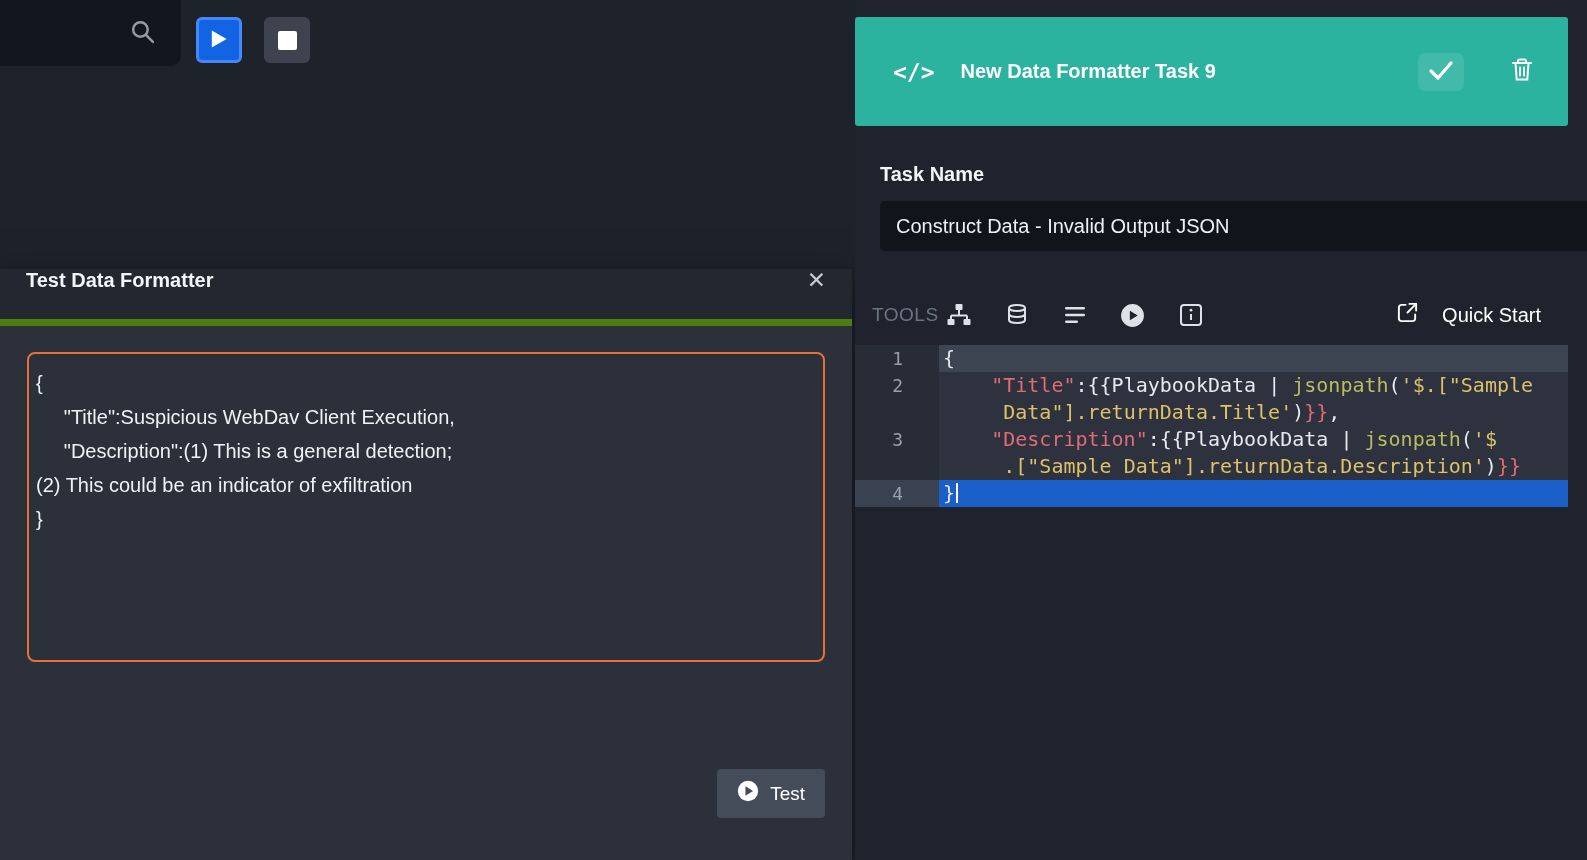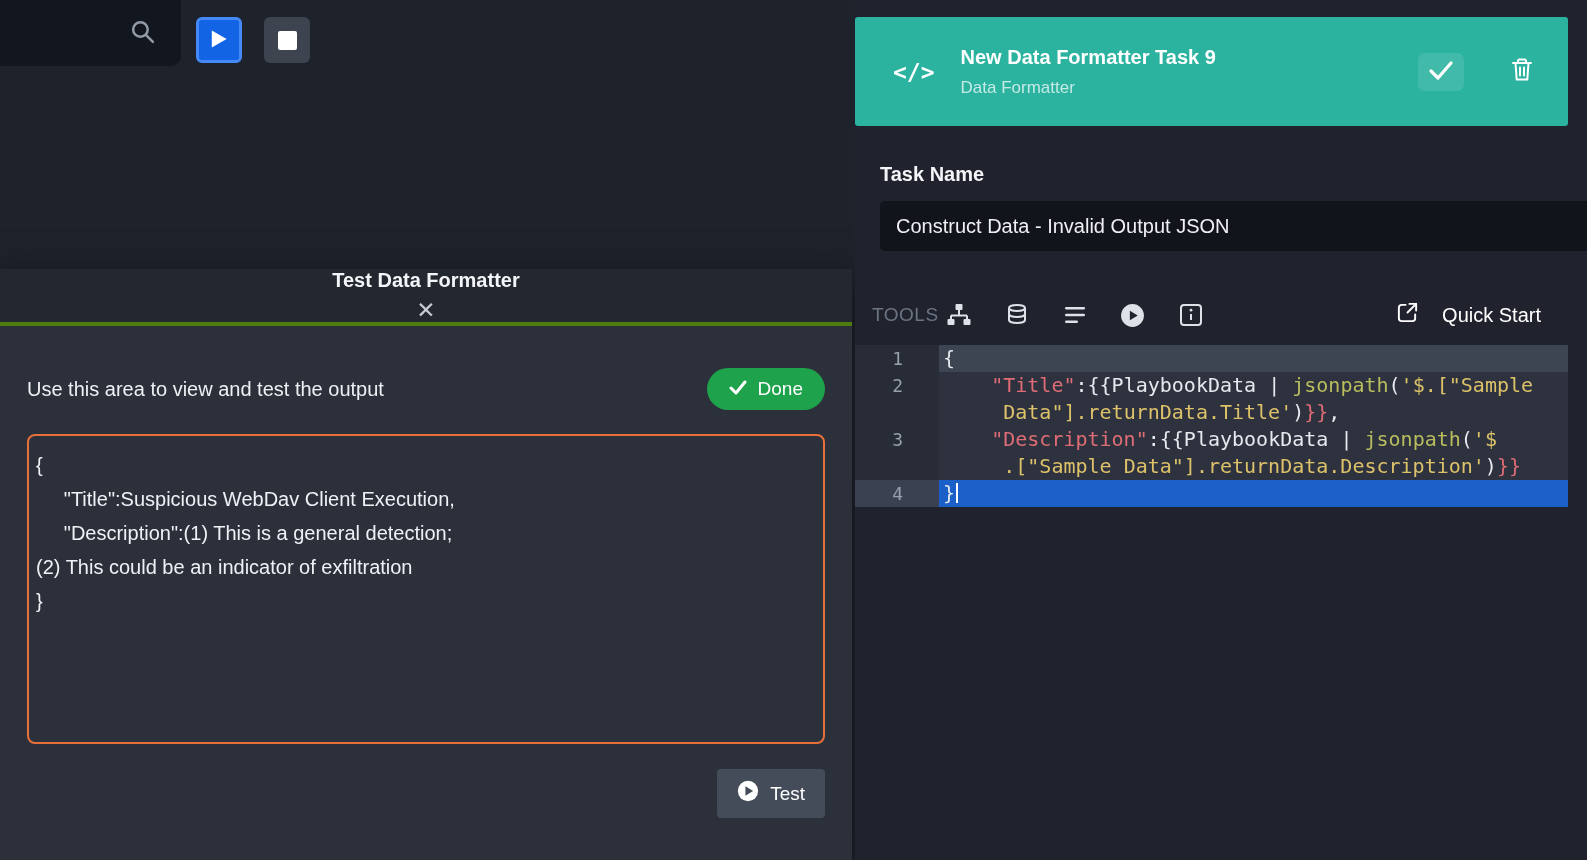--- a/index.html
+++ b/index.html
@@ -9,21 +9,21 @@
 
   
   .canvas-toolbar{position:absolute;left:0;top:0;width:181px;height:66px;background:var(--topbar-bg,#12161e);border-radius:0 0 10px 0;display:flex;align-items:center;justify-content:flex-end;padding-right:25px;box-sizing:border-box;}
   .btn-run{position:absolute;left:196px;top:17px;width:46px;height:46px;background:var(--blue-btn,#1264e4);border:3px solid var(--blue-btn-border,#4489f5);border-radius:6px;display:flex;align-items:center;justify-content:center;box-sizing:border-box;}
   .btn-stop{position:absolute;left:264px;top:17px;width:46px;height:46px;background:#3d4450;border-radius:6px;display:flex;align-items:center;justify-content:center;}
   .stop-square{width:19px;height:19px;background:#fff;border-radius:2px;}
   .partial-node{position:absolute;left:97px;top:851px;width:137px;height:9px;background:#10141b;border-radius:5px 5px 0 0;}
 
   
   .test-panel{position:absolute;left:0;top:269px;width:852px;height:591px;background:var(--panel-bg,#2c303a);box-shadow:0 10px 34px rgba(0,0,0,.5);}
-  .tp-header{height:57px;background:var(--panel-header-bg,#23272f);border-bottom:4px solid #4d7c0f;display:flex;align-items:center;justify-content:space-between;padding:0 26px;box-sizing:border-box;flex-direction:column;}
+  .tp-header{height:57px;background:var(--panel-header-bg,#23272f);border-bottom:7px solid #4d7c0f;display:flex;align-items:flex-start;justify-content:space-between;padding:0 26px;box-sizing:border-box;}
   .tp-title{font-size:20px;font-weight:bold;color:#f3f5f8;}
   .tp-close{font-size:23px;color:#c7cbd3;line-height:1;}
   .tp-body{padding:26px 27px 0;box-sizing:border-box;}
   .tp-row{display:flex;align-items:center;justify-content:space-between;margin:16px 0 24px;}
   .tp-instruction{font-size:20px;color:#eef0f4;}
   .btn-done{display:flex;align-items:center;gap:11px;background:var(--green,#1ea24b);color:#fff;font-size:19px;padding:10px 22px;border-radius:24px;}
   .output-area{height:310px;border:2px solid var(--orange,#e7703a);border-radius:8px;color:#eef1f5;font-size:20px;line-height:34px;white-space:pre-wrap;padding:12px 14px 12px 7px;box-sizing:border-box;overflow:hidden;}
   .btn-test{position:absolute;right:27px;bottom:42px;display:flex;align-items:center;gap:11px;background:#454c59;color:#fff;font-size:19px;padding:11px 20px;border-radius:4px;}
 
   
@@ -83,31 +83,20 @@
     <span class="stop-square"></span>
   </button>
   <div class="partial-node"></div>
 
   <section class="test-panel">
     <div class="tp-header">
       <span class="tp-title">Test Data Formatter</span>
       <button class="tp-close">✕</button>
     </div>
     <div class="tp-body">
-      <div class="tp-row">
-        <span class="tp-instruction">Use this area to view and test the output</span>
-        <button class="btn-done">
-          <span>
-            <svg width="18" height="16" viewBox="0 0 18 16" fill="none" stroke="#ffffff" stroke-width="3" stroke-linecap="round" stroke-linejoin="round">
-                <path d="M2 9l5 5L16 3"></path>
-              </svg>
-          </span>
-          <span>Done</span>
-        </button>
-      </div>
       <div class="output-area">{
      "Title":Suspicious WebDav Client Execution,
      "Description":(1) This is a general detection;
 (2) This could be an indicator of exfiltration
 }</div>
     </div>
     <button class="btn-test">
       <span>
         <svg width="22" height="22" viewBox="0 0 26 26">
             <circle cx="13" cy="13" r="12" fill="#ffffff"></circle>
@@ -117,21 +106,20 @@
       <span>Test</span>
     </button>
   </section>
 
   <section class="right-panel">
 
     <div class="task-header">
       <span class="th-icon">&lt;/&gt;</span>
       <div class="th-titles">
         <div class="th-title">New Data Formatter Task 9</div>
-        <div class="th-sub">Data Formatter</div>
       </div>
       <button class="th-check-btn">
         <span>
           <svg width="26" height="22" viewBox="0 0 26 22" fill="none" stroke="#ffffff" stroke-width="3.2" stroke-linecap="round" stroke-linejoin="round">
               <path d="M3 12l7 7L23 4"></path>
             </svg>
         </span>
       </button>
       <button class="th-trash-btn">
         <span>

